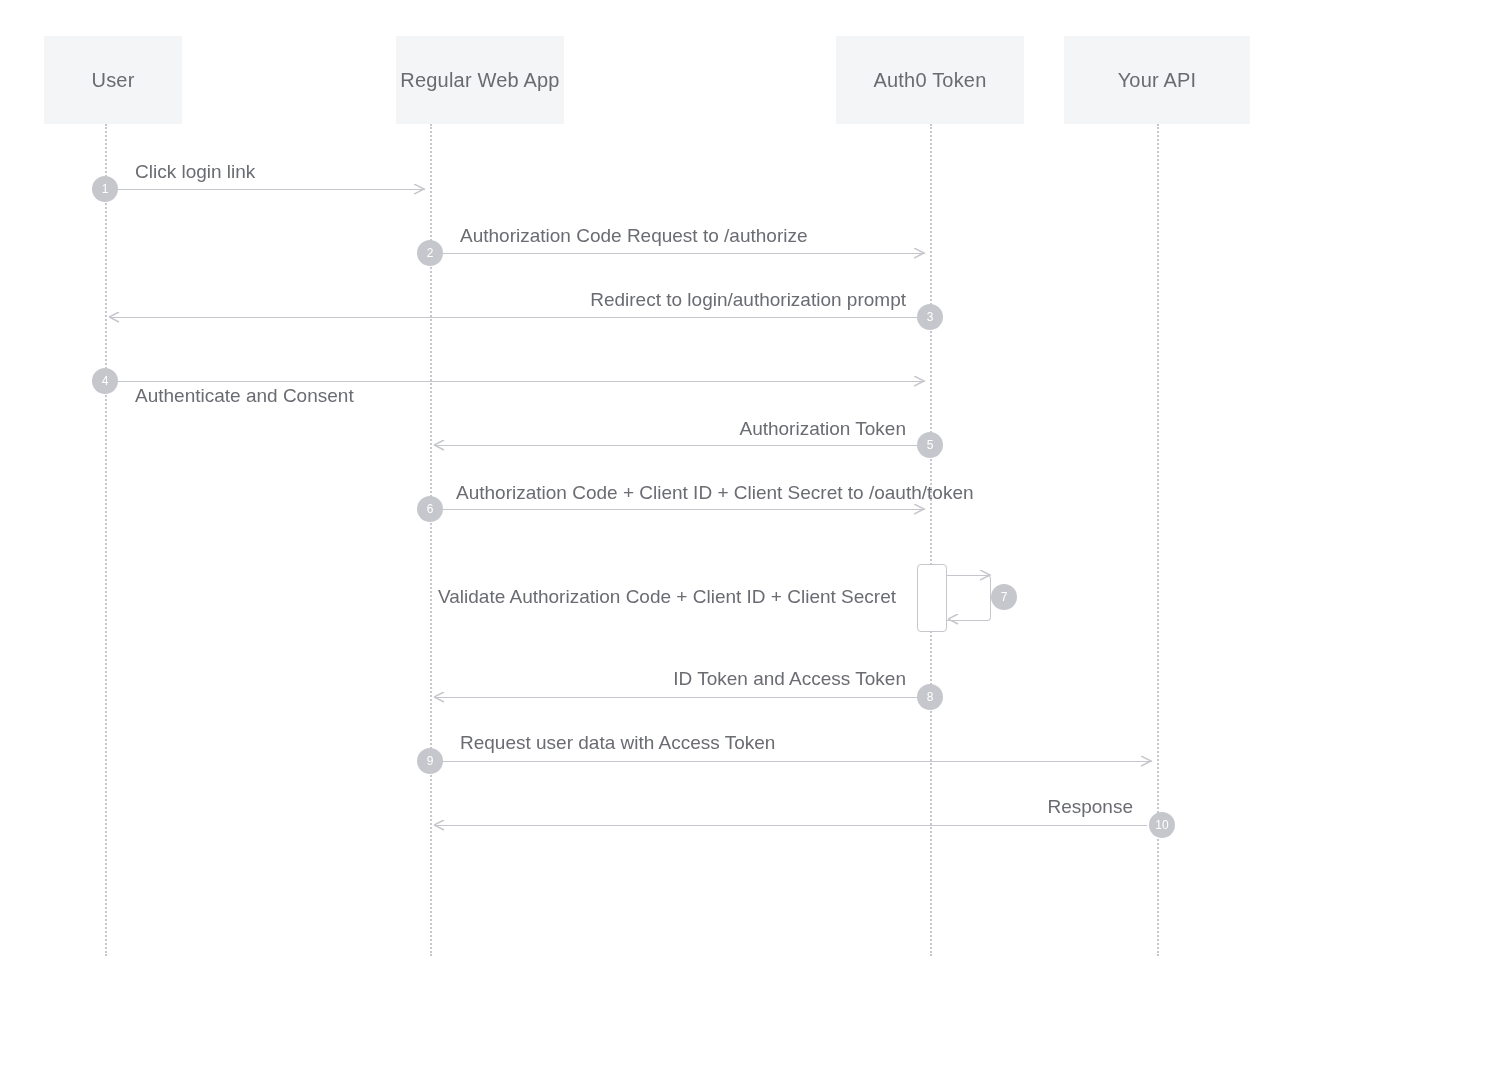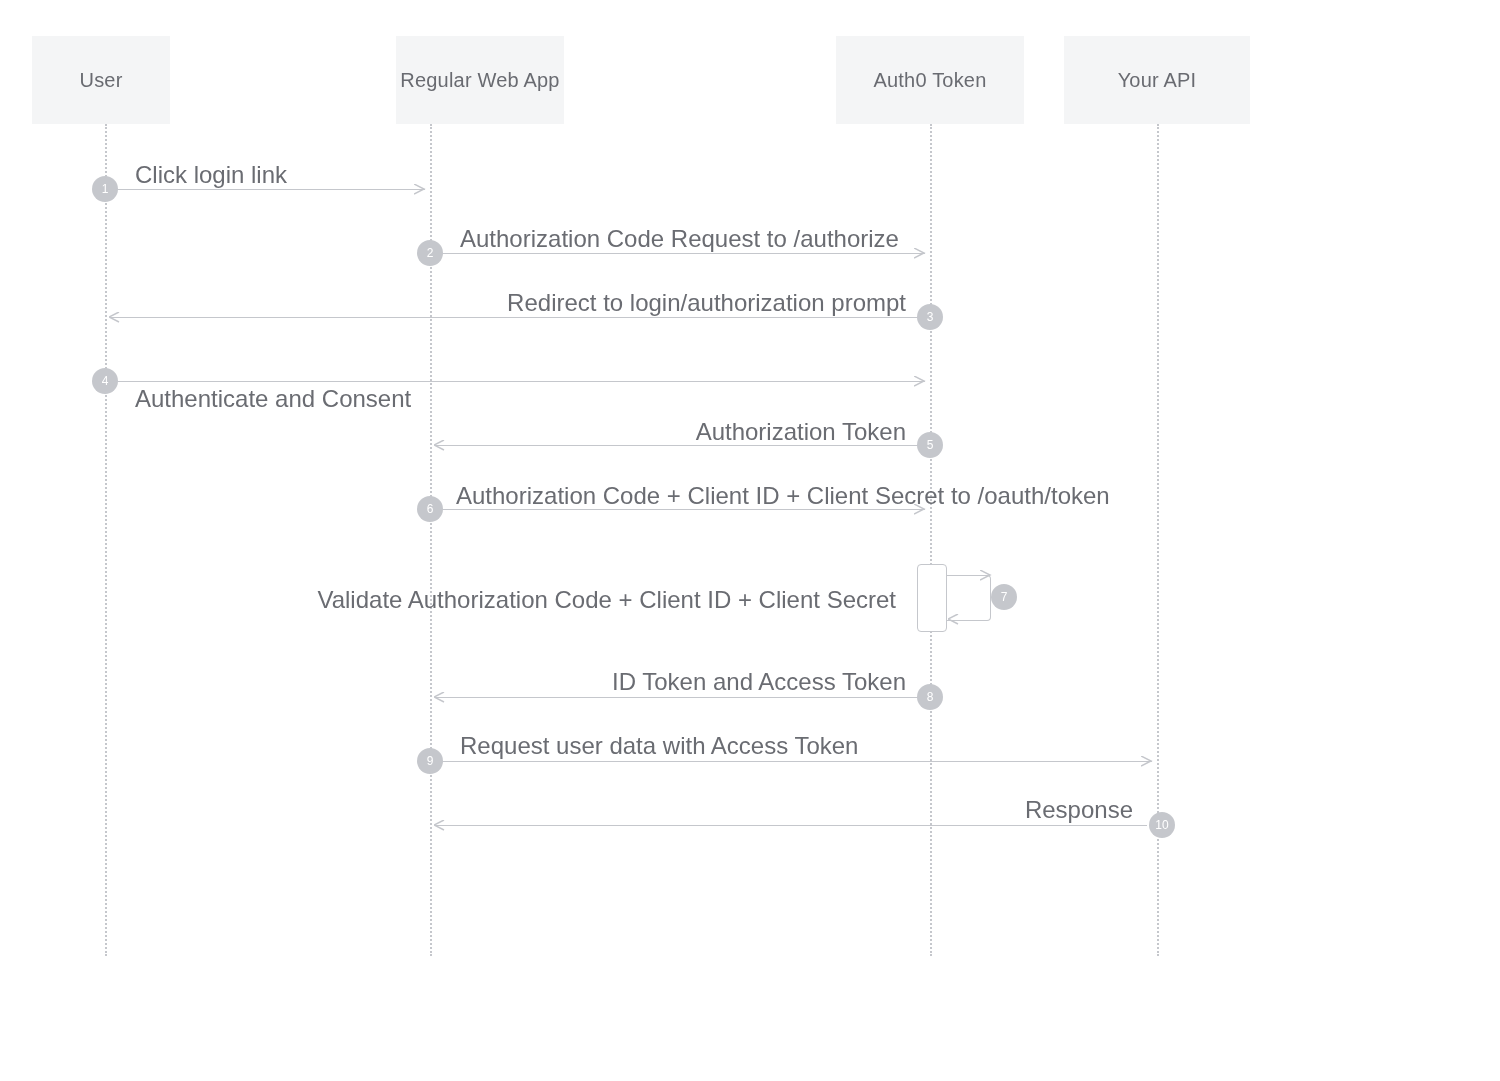--- a/index.html
+++ b/index.html
@@ -56,21 +56,21 @@
     position:absolute;
     height:0;
     border-top:1.5px solid var(--mid);
     z-index:2;
   }
   .arrow svg{position:absolute;top:-6px;}
   .arrow.right svg.head{right:-1px;}
   .arrow.left  svg.head{left:-1px;}
   .msg{
     position:absolute;
-    font-size:24px;
+    font-size:19px;
     color:#6a6c72;
     white-space:nowrap;
     line-height:1.2;
   }
   .selfbox{
     position:absolute;
     border:1.5px solid var(--mid);
     background:#fff;
     border-radius:4px;
   }
@@ -79,21 +79,21 @@
     border-top:1.5px solid var(--mid);
     border-right:1.5px solid var(--mid);
     border-bottom:1.5px solid var(--mid);
     border-radius:0 4px 4px 0;
   }
   svg.ah{display:block;}
 </style>
 </head>
 <body>
 
-<div class="actor" style="left:32px;width:138px;">User</div>
+<div class="actor" style="left:44px;width:138px;">User</div>
 <div class="actor" style="left:356px;width:168px;margin-left:40px;">Regular Web App</div>
 <div class="actor" style="left:836px;width:188px;">Auth0 Token</div>
 <div class="actor" style="left:1064px;width:186px;">Your API</div>
 
 <div class="lifeline" style="left:var(--lane-user);"></div>
 <div class="lifeline" style="left:var(--lane-app);"></div>
 <div class="lifeline" style="left:var(--lane-tenant);"></div>
 <div class="lifeline" style="left:var(--lane-api);"></div>
 
 <svg width="0" height="0" style="position:absolute">

